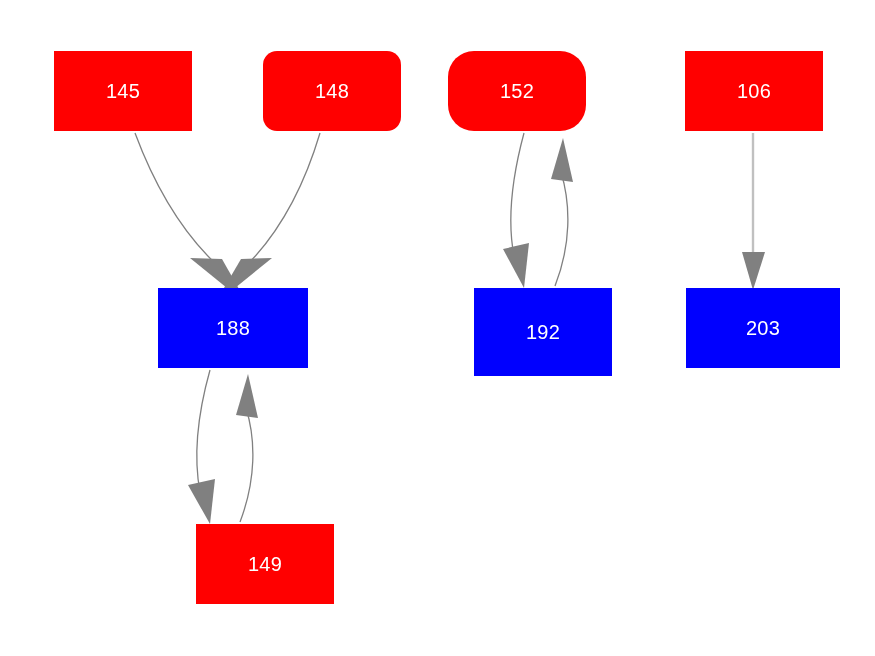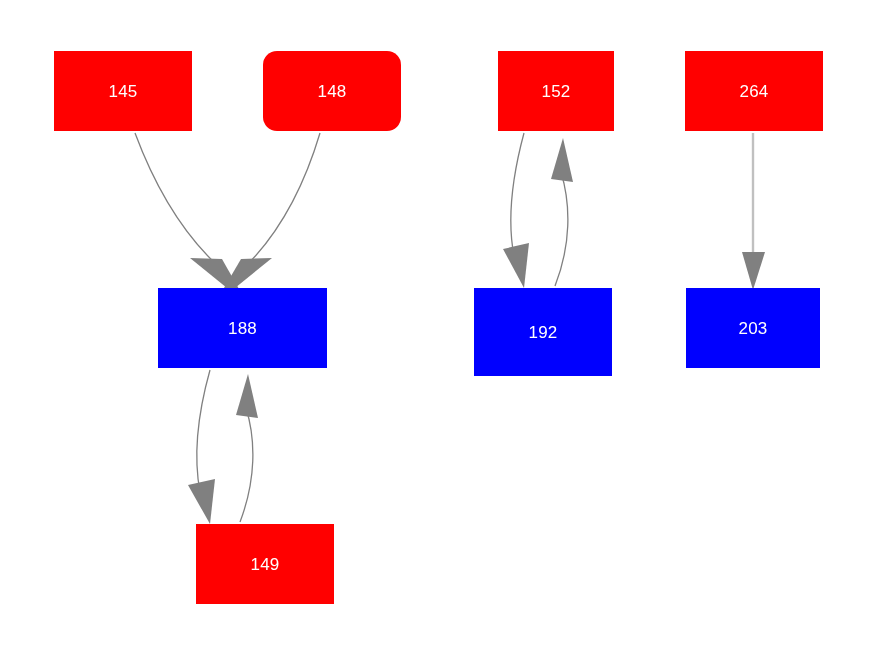--- a/index.html
+++ b/index.html
@@ -24,21 +24,21 @@
     width: 875px;
     height: 656px;
   }
   .node {
     position: absolute;
     display: flex;
     align-items: center;
     justify-content: center;
     box-sizing: border-box;
     color: #ffffff;
-    font-size: 17px;
+    font-size: 20px;
     font-family: "Liberation Sans", sans-serif;
     letter-spacing: 0.2px;
     line-height: 1;
     user-select: none;
   }
   .node-label {
     pointer-events: none;
   }
 </style>
 </head>
@@ -85,37 +85,37 @@
   </svg>
 
   <div class="node" style="left:54px; top:51px; width:138px; height:80px; background:#ff0000;">
     <span class="node-label">145</span>
   </div>
 
   <div class="node" style="left:263px; top:51px; width:138px; height:80px; background:#ff0000;border-radius:14px;">
     <span class="node-label">148</span>
   </div>
 
-  <div class="node" style="left:498px; top:51px; width:116px; height:80px; background:#ff0000;">
+  <div class="node" style="left:448px; top:51px; width:138px; height:80px; background:#ff0000;border-radius:26px;">
     <span class="node-label">152</span>
   </div>
 
   <div class="node" style="left:685px; top:51px; width:138px; height:80px; background:#ff0000;">
-    <span class="node-label">264</span>
+    <span class="node-label">106</span>
   </div>
 
-  <div class="node" style="left:158px; top:288px; width:169px; height:80px; background:#0000ff;">
+  <div class="node" style="left:158px; top:288px; width:150px; height:80px; background:#0000ff;">
     <span class="node-label">188</span>
   </div>
 
   <div class="node" style="left:474px; top:288px; width:138px; height:88px; background:#0000ff;">
     <span class="node-label">192</span>
   </div>
 
-  <div class="node" style="left:686px; top:288px; width:134px; height:80px; background:#0000ff;">
+  <div class="node" style="left:686px; top:288px; width:154px; height:80px; background:#0000ff;">
     <span class="node-label">203</span>
   </div>
 
   <div class="node" style="left:159px; top:524px; width:138px; height:80px; background:#ff0000;margin-left:37px;">
     <span class="node-label">149</span>
   </div>
 
 </div>
 
 </body></html>

